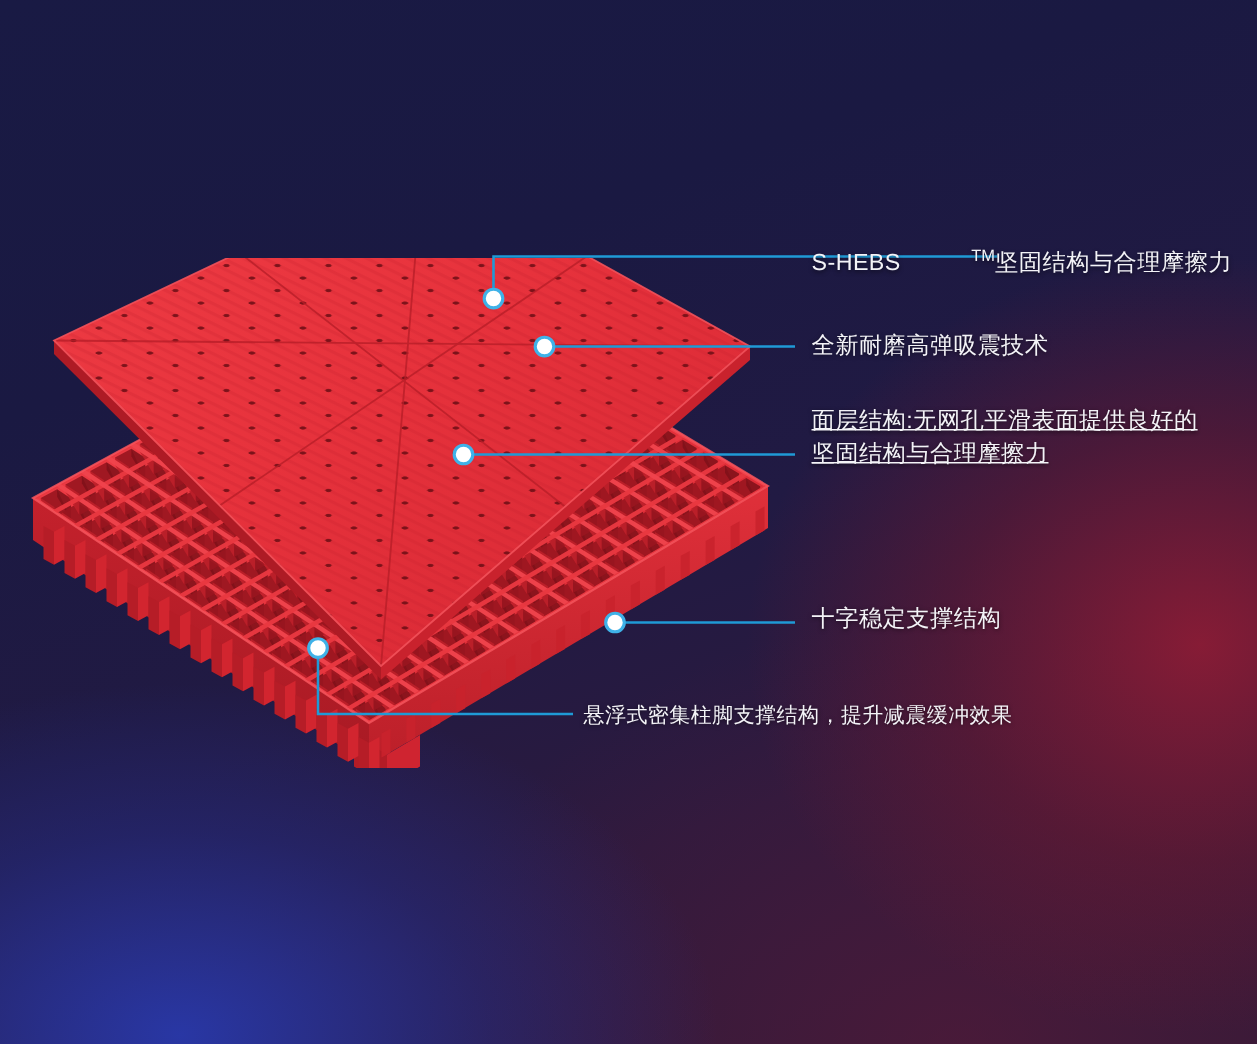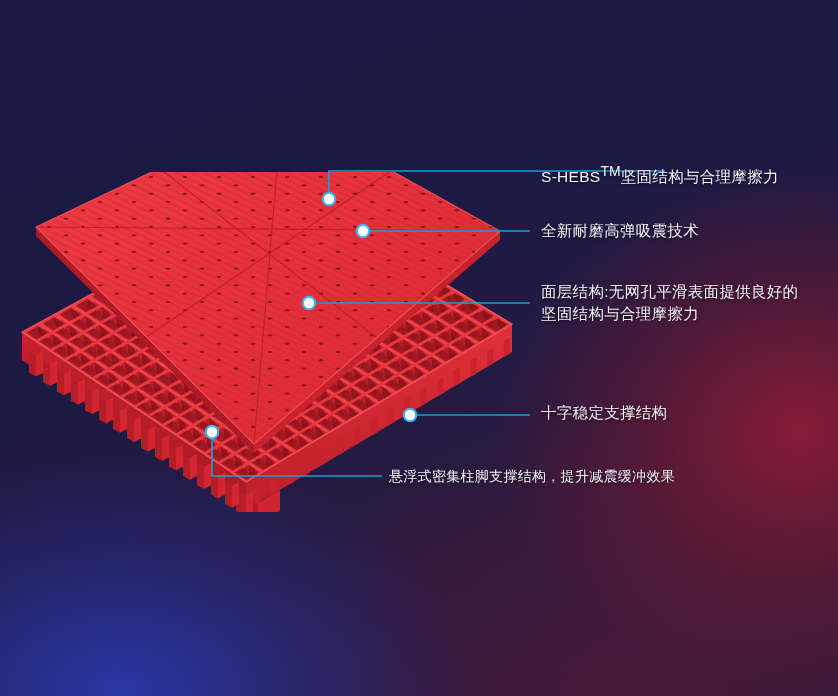--- a/index.html
+++ b/index.html
@@ -23,21 +23,21 @@
   #leaders{position:absolute;left:0;top:0;width:838px;height:696px;}
 
   
   .lbl{
     position:absolute;color:#f3f3f7;letter-spacing:.3px;
     text-shadow:0 1px 3px rgba(0,0,0,.55);
     white-space:pre-line;
   }
   .lbl.big{font-size:15.5px;line-height:22px;}
   .lbl.sm{font-size:14px;line-height:20px;}
-  .lbl .sup{font-size:14px;vertical-align:super;letter-spacing:0;}
+  .lbl .sup{font-size:11px;vertical-align:super;letter-spacing:0;margin-left:47px;}
 
   
   #titlewrap{position:absolute;left:0;top:520px;width:838px;height:130px;}
 </style>
 </head>
 <body>
 
 <div id="stage">
 
   <svg id="obj" viewBox="0 0 560 340" width="560" height="340" style="left:0px;top:172px;">
@@ -1001,21 +1001,21 @@
       <circle cx="309" cy="303" r="6.2" fill="#ffffff" stroke="#3fb2e8" stroke-width="2.1"></circle>
       <circle cx="410" cy="415" r="6.2" fill="#ffffff" stroke="#3fb2e8" stroke-width="2.1"></circle>
       <circle cx="212" cy="432" r="6.2" fill="#ffffff" stroke="#3fb2e8" stroke-width="2.1"></circle>
     </g>
   </svg>
 
   <div class="lbl big" style="left:541px;top:160px;"><span>S-HEBS</span><span class="sup">TM</span><span>坚固结构与合理摩擦力</span></div>
 
   <div class="lbl big" style="left:541px;top:220px;text-align:center;">全新耐磨高弹吸震技术</div>
 
-  <div class="lbl big" style="left:541px;top:281px;width:290px;">面层结构:无网孔平滑表面提供良好的
+  <div class="lbl big" style="left:541px;top:270px;width:290px;text-decoration:underline;">面层结构:无网孔平滑表面提供良好的
 坚固结构与合理摩擦力</div>
 
   <div class="lbl big" style="left:541px;top:402px;text-align:center;">十字稳定支撑结构</div>
 
   <div class="lbl sm" style="left:389px;top:466px;text-align:center;">悬浮式密集柱脚支撑结构，提升减震缓冲效果</div>
 
   <div id="titlewrap">
     
     
     

